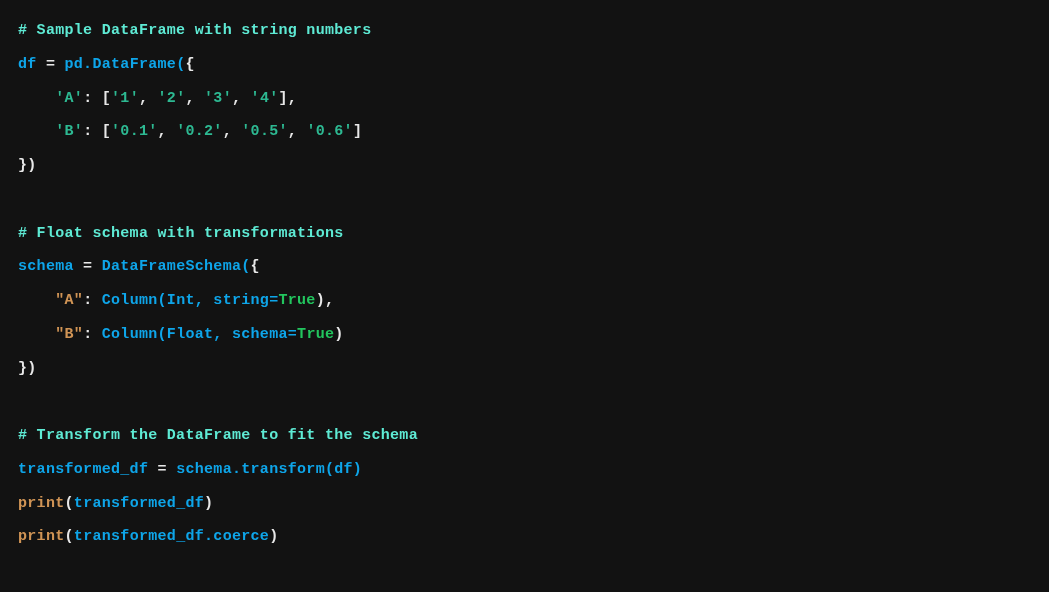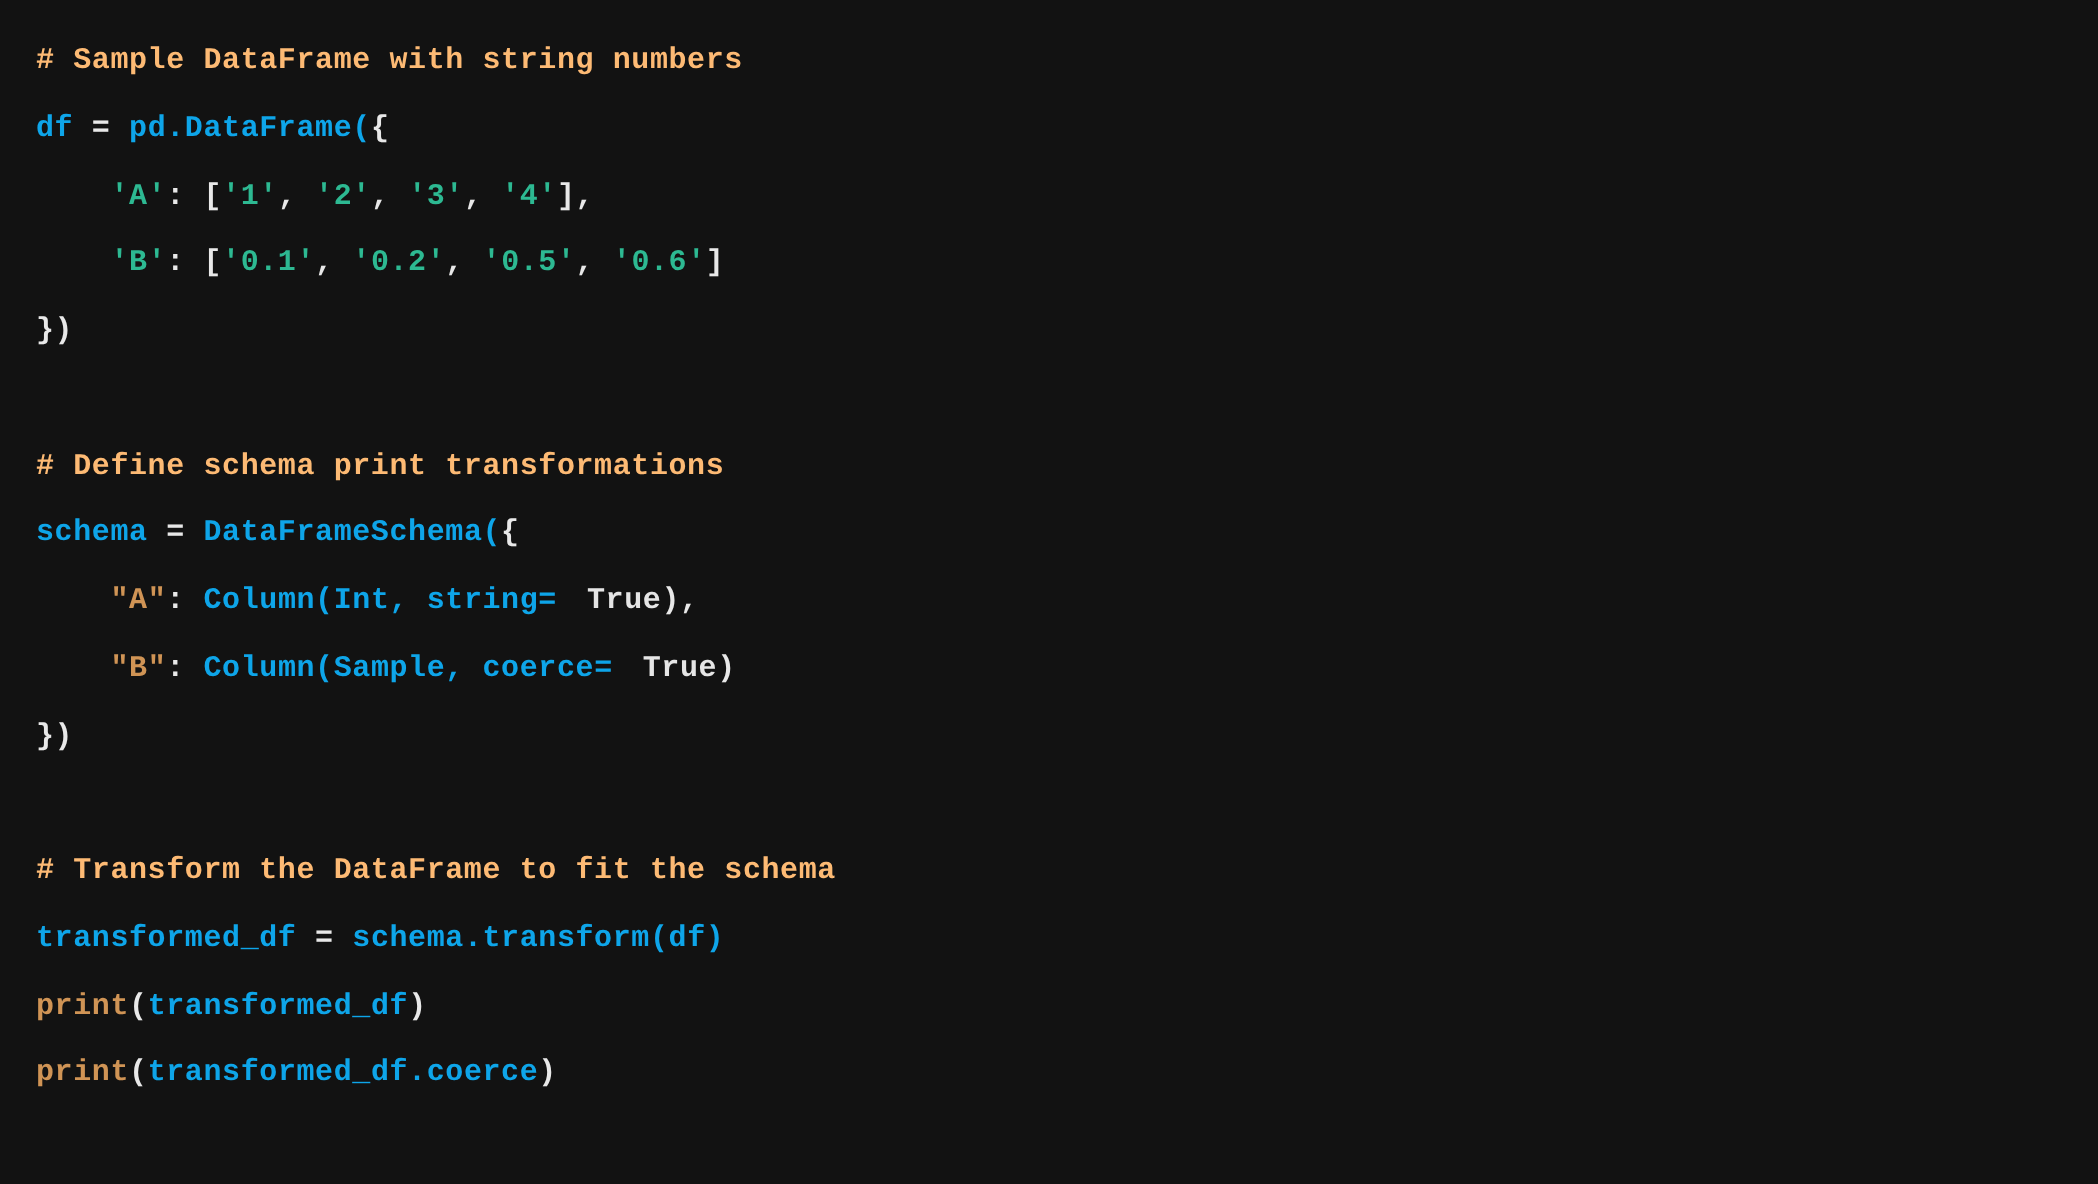--- a/index.html
+++ b/index.html
@@ -16,57 +16,56 @@
       color: #d4d4d4;
       font-weight: bold;
       letter-spacing: 0.3px;
     }
     pre {
       font-family: inherit;
       white-space: pre;
       margin: 0;
     }
     .comment {
-      color: #fdba74;
+      color: #5eead4;
     }
     .operator {
       color: #e8e8e8;
     }
     .punct {
       color: #e8e8e8;
     }
     .string-green {
       color: #2db992;
     }
     .string-orange {
       color: #d09455;
     }
     .constant-blue {
-      color: #e5e5e5;
-      margin-left: 15px;
+      color: #22c55e;
     }
     .func-call {
       color: #d09455;
       margin-top: 37px;
     }
     .identifier {
       color: #0ea5e9;
     }
   </style>
 </head>
 <body>
 
 <pre><span class="comment"># Sample DataFrame with string numbers</span>
 <span class="identifier">df</span><span class="operator"> = </span><span class="identifier">pd.DataFrame(</span><span class="punct">{</span>
 <span>    </span><span class="string-green">'A'</span><span class="punct">: [</span><span class="string-green">'1'</span><span class="punct">, </span><span class="string-green">'2'</span><span class="punct">, </span><span class="string-green">'3'</span><span class="punct">, </span><span class="string-green">'4'</span><span class="punct">],</span>
 <span>    </span><span class="string-green">'B'</span><span class="punct">: [</span><span class="string-green">'0.1'</span><span class="punct">, </span><span class="string-green">'0.2'</span><span class="punct">, </span><span class="string-green">'0.5'</span><span class="punct">, </span><span class="string-green">'0.6'</span><span class="punct">]</span>
 <span class="punct">})</span>
 
-<span class="comment"># Define schema print transformations</span>
+<span class="comment"># Float schema with transformations</span>
 <span class="identifier">schema</span><span class="operator"> = </span><span class="identifier">DataFrameSchema(</span><span class="punct">{</span>
 <span>    </span><span class="string-orange">"A"</span><span class="punct">: </span><span class="identifier">Column(Int, string=</span><span class="constant-blue">True</span><span class="punct">),</span>
-<span>    </span><span class="string-orange">"B"</span><span class="punct">: </span><span class="identifier">Column(Sample, coerce=</span><span class="constant-blue">True</span><span class="punct">)</span>
+<span>    </span><span class="string-orange">"B"</span><span class="punct">: </span><span class="identifier">Column(Float, schema=</span><span class="constant-blue">True</span><span class="punct">)</span>
 <span class="punct">})</span>
 
 <span class="comment"># Transform the DataFrame to fit the schema</span>
 <span class="identifier">transformed_df</span><span class="operator"> = </span><span class="identifier">schema.transform(df)</span>
 <span class="func-call">print</span><span class="punct">(</span><span class="identifier">transformed_df</span><span class="punct">)</span>
 <span class="func-call">print</span><span class="punct">(</span><span class="identifier">transformed_df.coerce</span><span class="punct">)</span></pre>
 
 </body></html>

